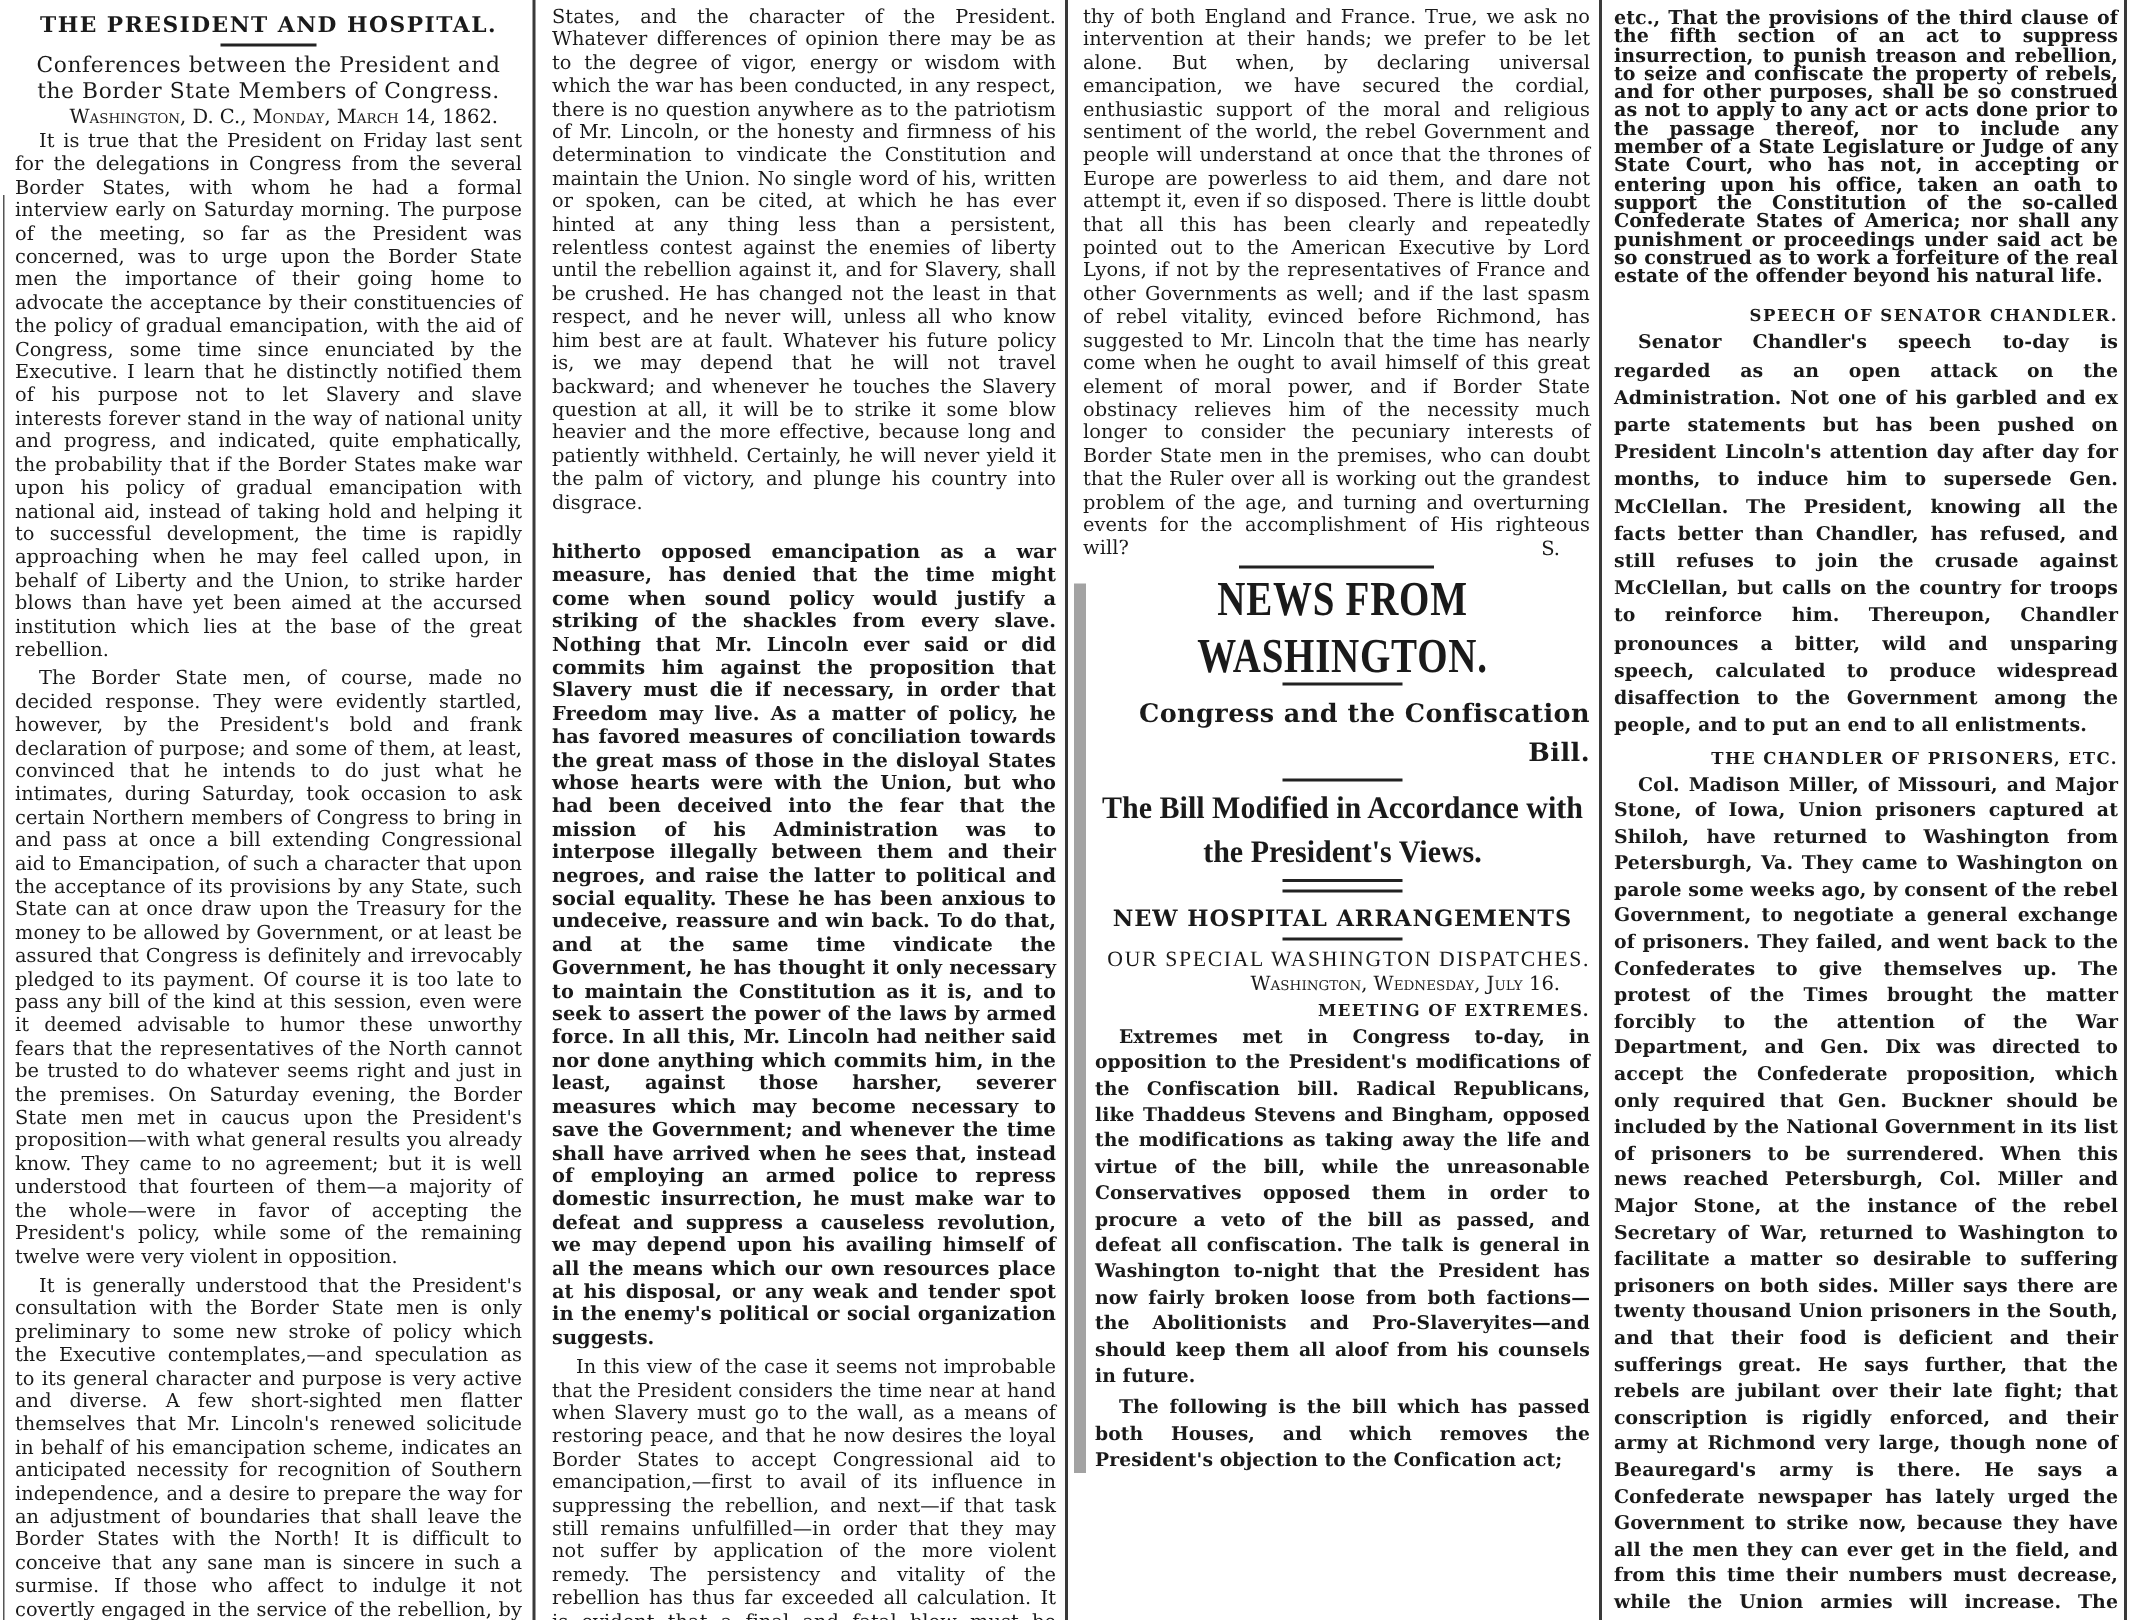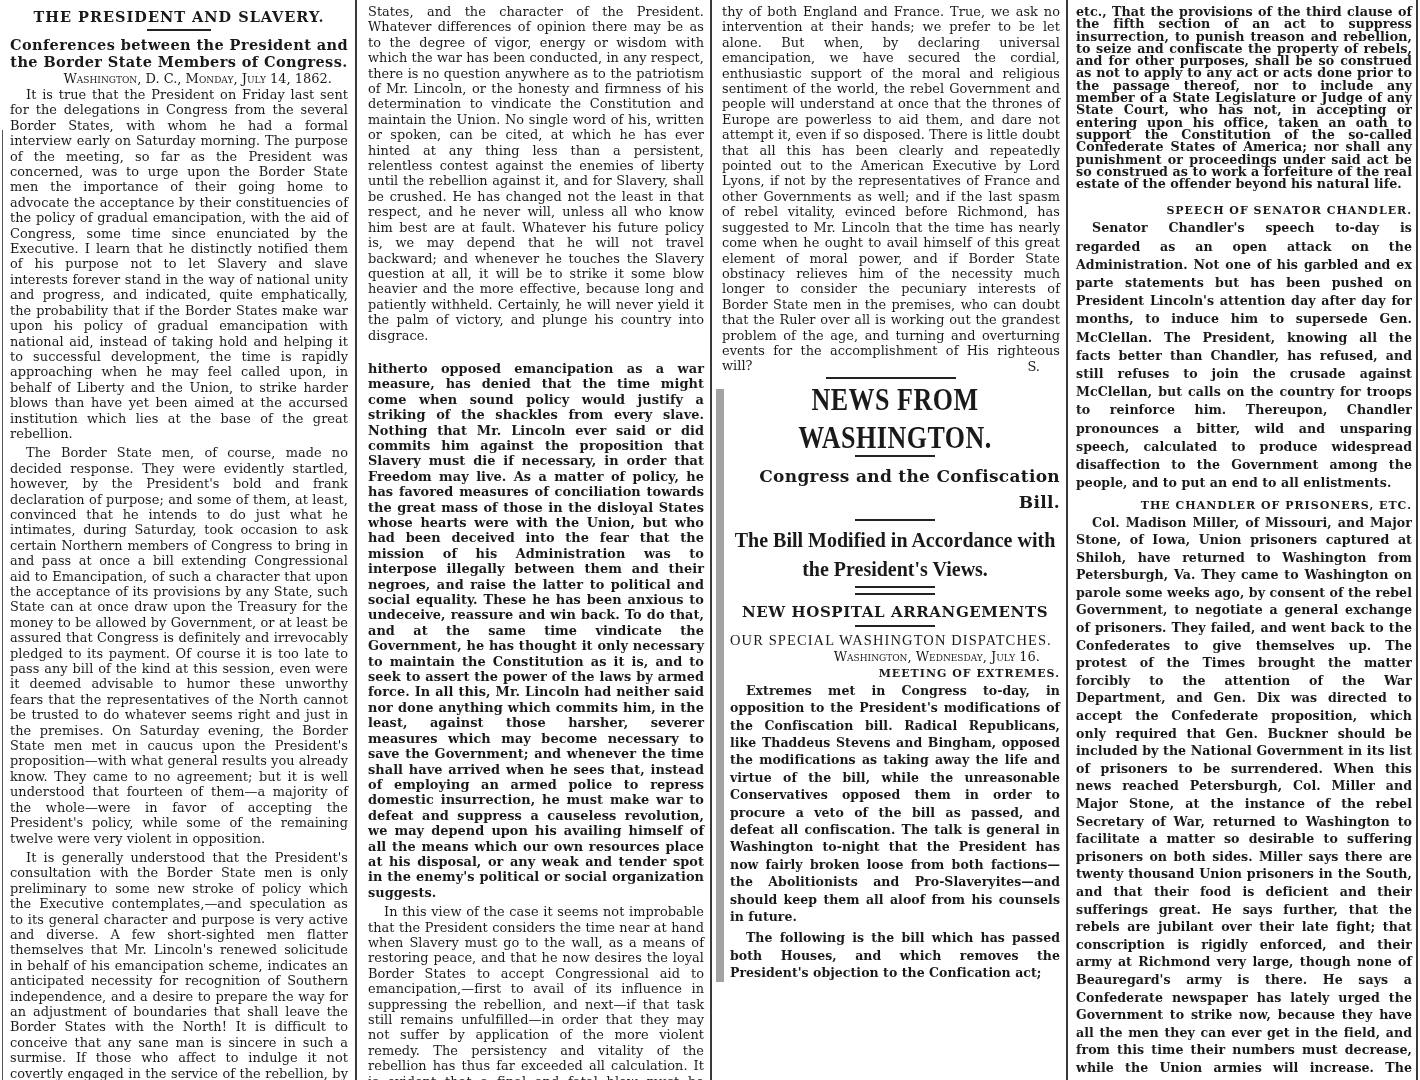--- a/index.html
+++ b/index.html
@@ -32,21 +32,21 @@
   .bold { font-weight: bold; }
 
   .head-main {
     text-align: center; font-weight: bold; font-size: 14.5px; letter-spacing: 1px;
     margin: 6px 0 2px 0; font-family: "DejaVu Serif", serif;
   }
   .dash { width: 64px; height: 2px; background: #222; margin: 4px auto 5px auto; }
   .dash.wide { width: 80px; }
   .dash.vwide { width: 130px; height: 2px; margin: 3px auto 6px auto; }
   .subhead {
-    text-align: center; font-weight: bold; font-size: 14.5px; line-height: 17px;
+    text-align: center; font-weight: normal; font-size: 14.5px; line-height: 17px;
     margin: 0 0 1px 0; letter-spacing: 0.4px;
   }
   .dateline { text-align: right; font-size: 13px; line-height: 16px; padding-right: 16px; }
   .section-title {
     text-align: right; font-weight: bold; font-size: 11px; letter-spacing: 1px;
     margin: 6px 0 2px 0; font-family: "DejaVu Serif", serif;
   }
 
   .box { border-left: 8px solid #a3a3a3; margin-left: -6px; padding-left: 6px; }
   .nfw {
@@ -59,43 +59,43 @@
   }
   .deck-cond {
     text-align: center; font-family: "Liberation Serif", serif; font-weight: bold;
     font-size: 20px; line-height: 28px; margin: 4px 0 4px 0; transform: scaleY(1.05);
   }
   .deck-caps {
     text-align: center; font-family: "DejaVu Serif", serif; font-weight: bold;
     font-size: 15px; letter-spacing: 0.6px; margin: 8px 0 4px 0;
   }
   .disp-head {
-    text-align: left; font-family: "Liberation Serif", serif;
+    text-align: right; font-family: "Liberation Serif", serif;
     font-size: 14.5px; letter-spacing: 1.1px; margin: 4px 0 0 0;
   }
   .resolved { font-style: italic; font-weight: bold; font-size: 12.3px; text-align: center; margin-top: 2px; }
   .legal p { font-size: 12.7px; line-height: 12.3px; }
   .gap4 { height: 4px; }
   .gap14 { height: 14px; }
 </style>
 </head>
 <body>
 
 <div class="page">
   <div class="rule r0"></div>
   <div class="rule r1"></div>
   <div class="rule r2"></div>
   <div class="rule r3"></div>
   <div class="rule r4"></div>
 
   <div class="col c1">
-    <div class="head-main">THE PRESIDENT AND SLAVERY.</div>
+    <div class="head-main">THE PRESIDENT AND HOSPITAL.</div>
     <div class="dash"></div>
     <div class="subhead">Conferences between the President and the Border State Members of Congress.</div>
-    <div class="dateline sc">Washington, D. C., Monday, July 14, 1862.</div>
+    <div class="dateline sc">Washington, D. C., Monday, March 14, 1862.</div>
     <p class="ind">It is true that the President on Friday last sent for the delegations in Congress from the several Border States, with whom he had a formal interview early on Saturday morning. The purpose of the meeting, so far as the President was concerned, was to urge upon the Border State men the importance of their going home to advocate the acceptance by their constituencies of the policy of gradual emancipation, with the aid of Congress, some time since enunciated by the Executive. I learn that he distinctly notified them of his purpose not to let Slavery and slave interests forever stand in the way of national unity and progress, and indicated, quite emphatically, the probability that if the Border States make war upon his policy of gradual emancipation with national aid, instead of taking hold and helping it to successful development, the time is rapidly approaching when he may feel called upon, in behalf of Liberty and the Union, to strike harder blows than have yet been aimed at the accursed institution which lies at the base of the great rebellion.</p>
     <div class="gap4"></div>
     <p class="ind">The Border State men, of course, made no decided response. They were evidently startled, however, by the President's bold and frank declaration of purpose; and some of them, at least, convinced that he intends to do just what he intimates, during Saturday, took occasion to ask certain Northern members of Congress to bring in and pass at once a bill extending Congressional aid to Emancipation, of such a character that upon the acceptance of its provisions by any State, such State can at once draw upon the Treasury for the money to be allowed by Government, or at least be assured that Congress is definitely and irrevocably pledged to its payment. Of course it is too late to pass any bill of the kind at this session, even were it deemed advisable to humor these unworthy fears that the representatives of the North cannot be trusted to do whatever seems right and just in the premises. On Saturday evening, the Border State men met in caucus upon the President's proposition—with what general results you already know. They came to no agreement; but it is well understood that fourteen of them—a majority of the whole—were in favor of accepting the President's policy, while some of the remaining twelve were very violent in opposition.</p>
     <div class="gap4"></div>
     <p class="ind">It is generally understood that the President's consultation with the Border State men is only preliminary to some new stroke of policy which the Executive contemplates,—and speculation as to its general character and purpose is very active and diverse. A few short-sighted men flatter themselves that Mr. Lincoln's renewed solicitude in behalf of his emancipation scheme, indicates an anticipated necessity for recognition of Southern independence, and a desire to prepare the way for an adjustment of boundaries that shall leave the Border States with the North! It is difficult to conceive that any sane man is sincere in such a surmise. If those who affect to indulge it not covertly engaged in the service of the rebellion, by holding out the false hope that the Government and its supporters are wearying of the struggle and ready for compromise, they wofully misapprehend the spirit and temper of the loyal people of the United</p>
   </div>
 
   <div class="col c2">
     <p style="margin-top:2px">States, and the character of the President. Whatever differences of opinion there may be as to the degree of vigor, energy or wisdom with which the war has been conducted, in any respect, there is no question anywhere as to the patriotism of Mr. Lincoln, or the honesty and firmness of his determination to vindicate the Constitution and maintain the Union. No single word of his, written or spoken, can be cited, at which he has ever hinted at any thing less than a persistent, relentless contest against the enemies of liberty until the rebellion against it, and for Slavery, shall be crushed. He has changed not the least in that respect, and he never will, unless all who know him best are at fault. Whatever his future policy is, we may depend that he will not travel backward; and whenever he touches the Slavery question at all, it will be to strike it some blow heavier and the more effective, because long and patiently withheld. Certainly, he will never yield it the palm of victory, and plunge his country into disgrace.</p>
     <div class="gap4"></div>

